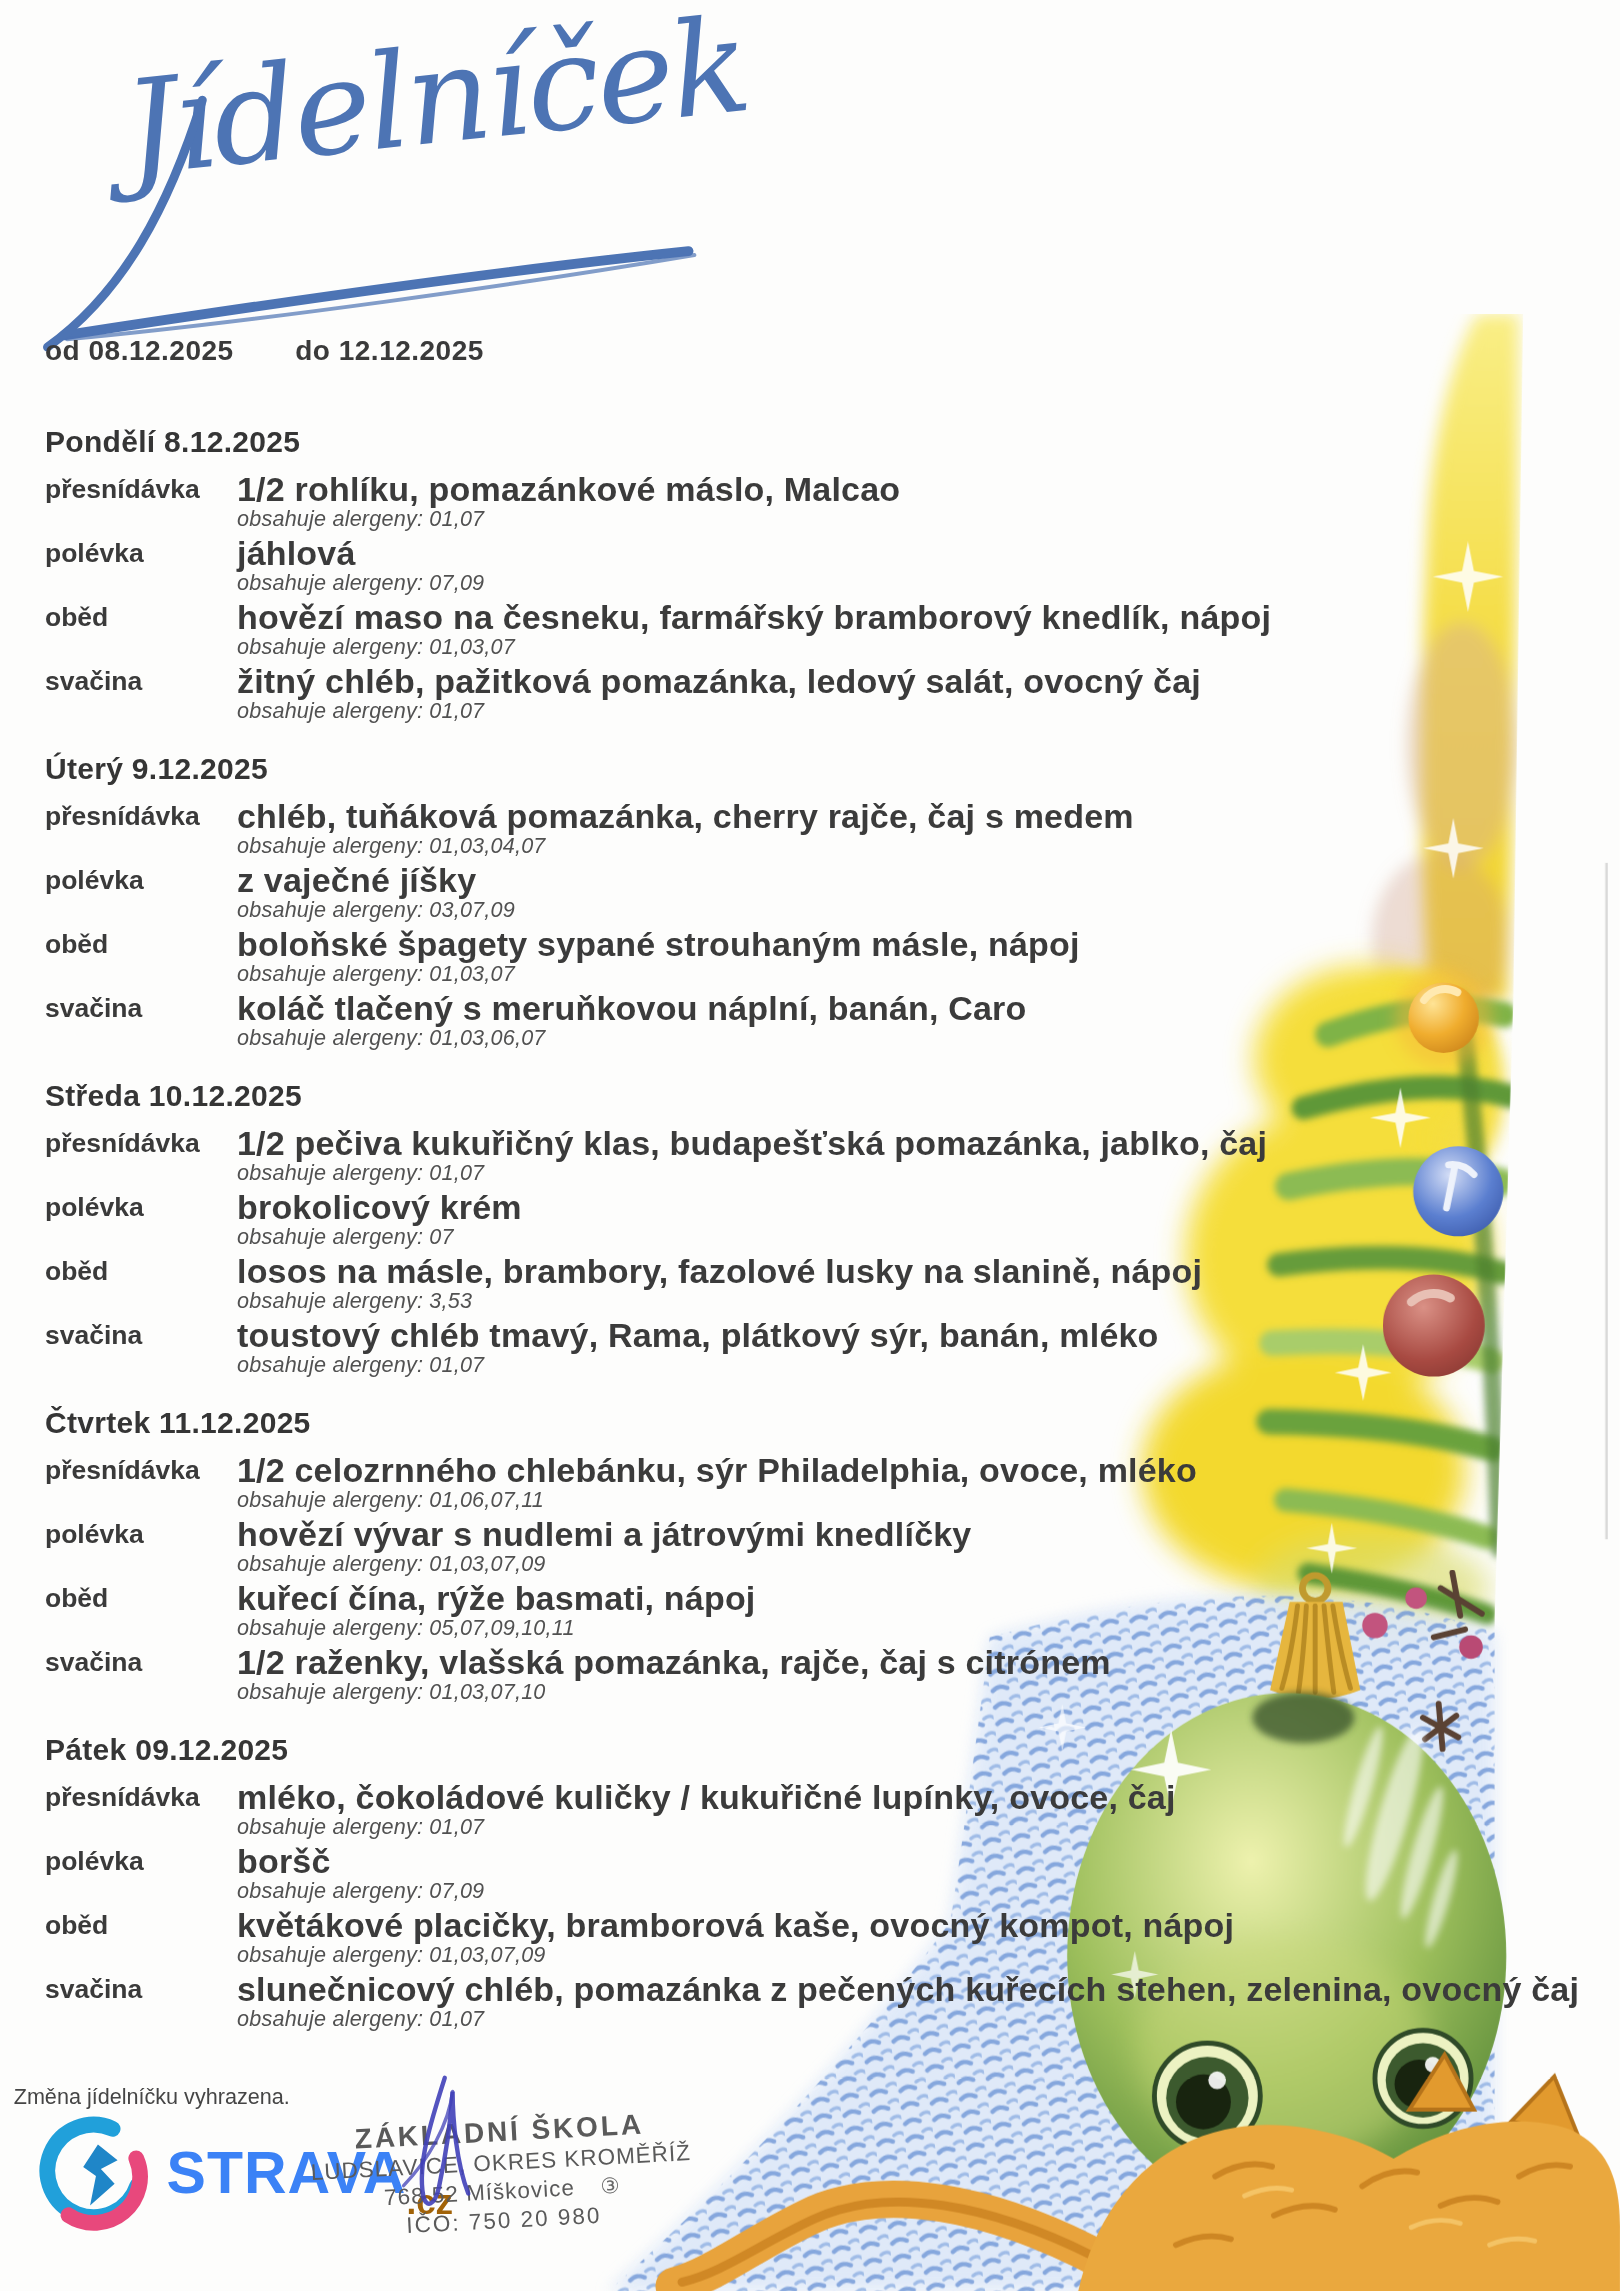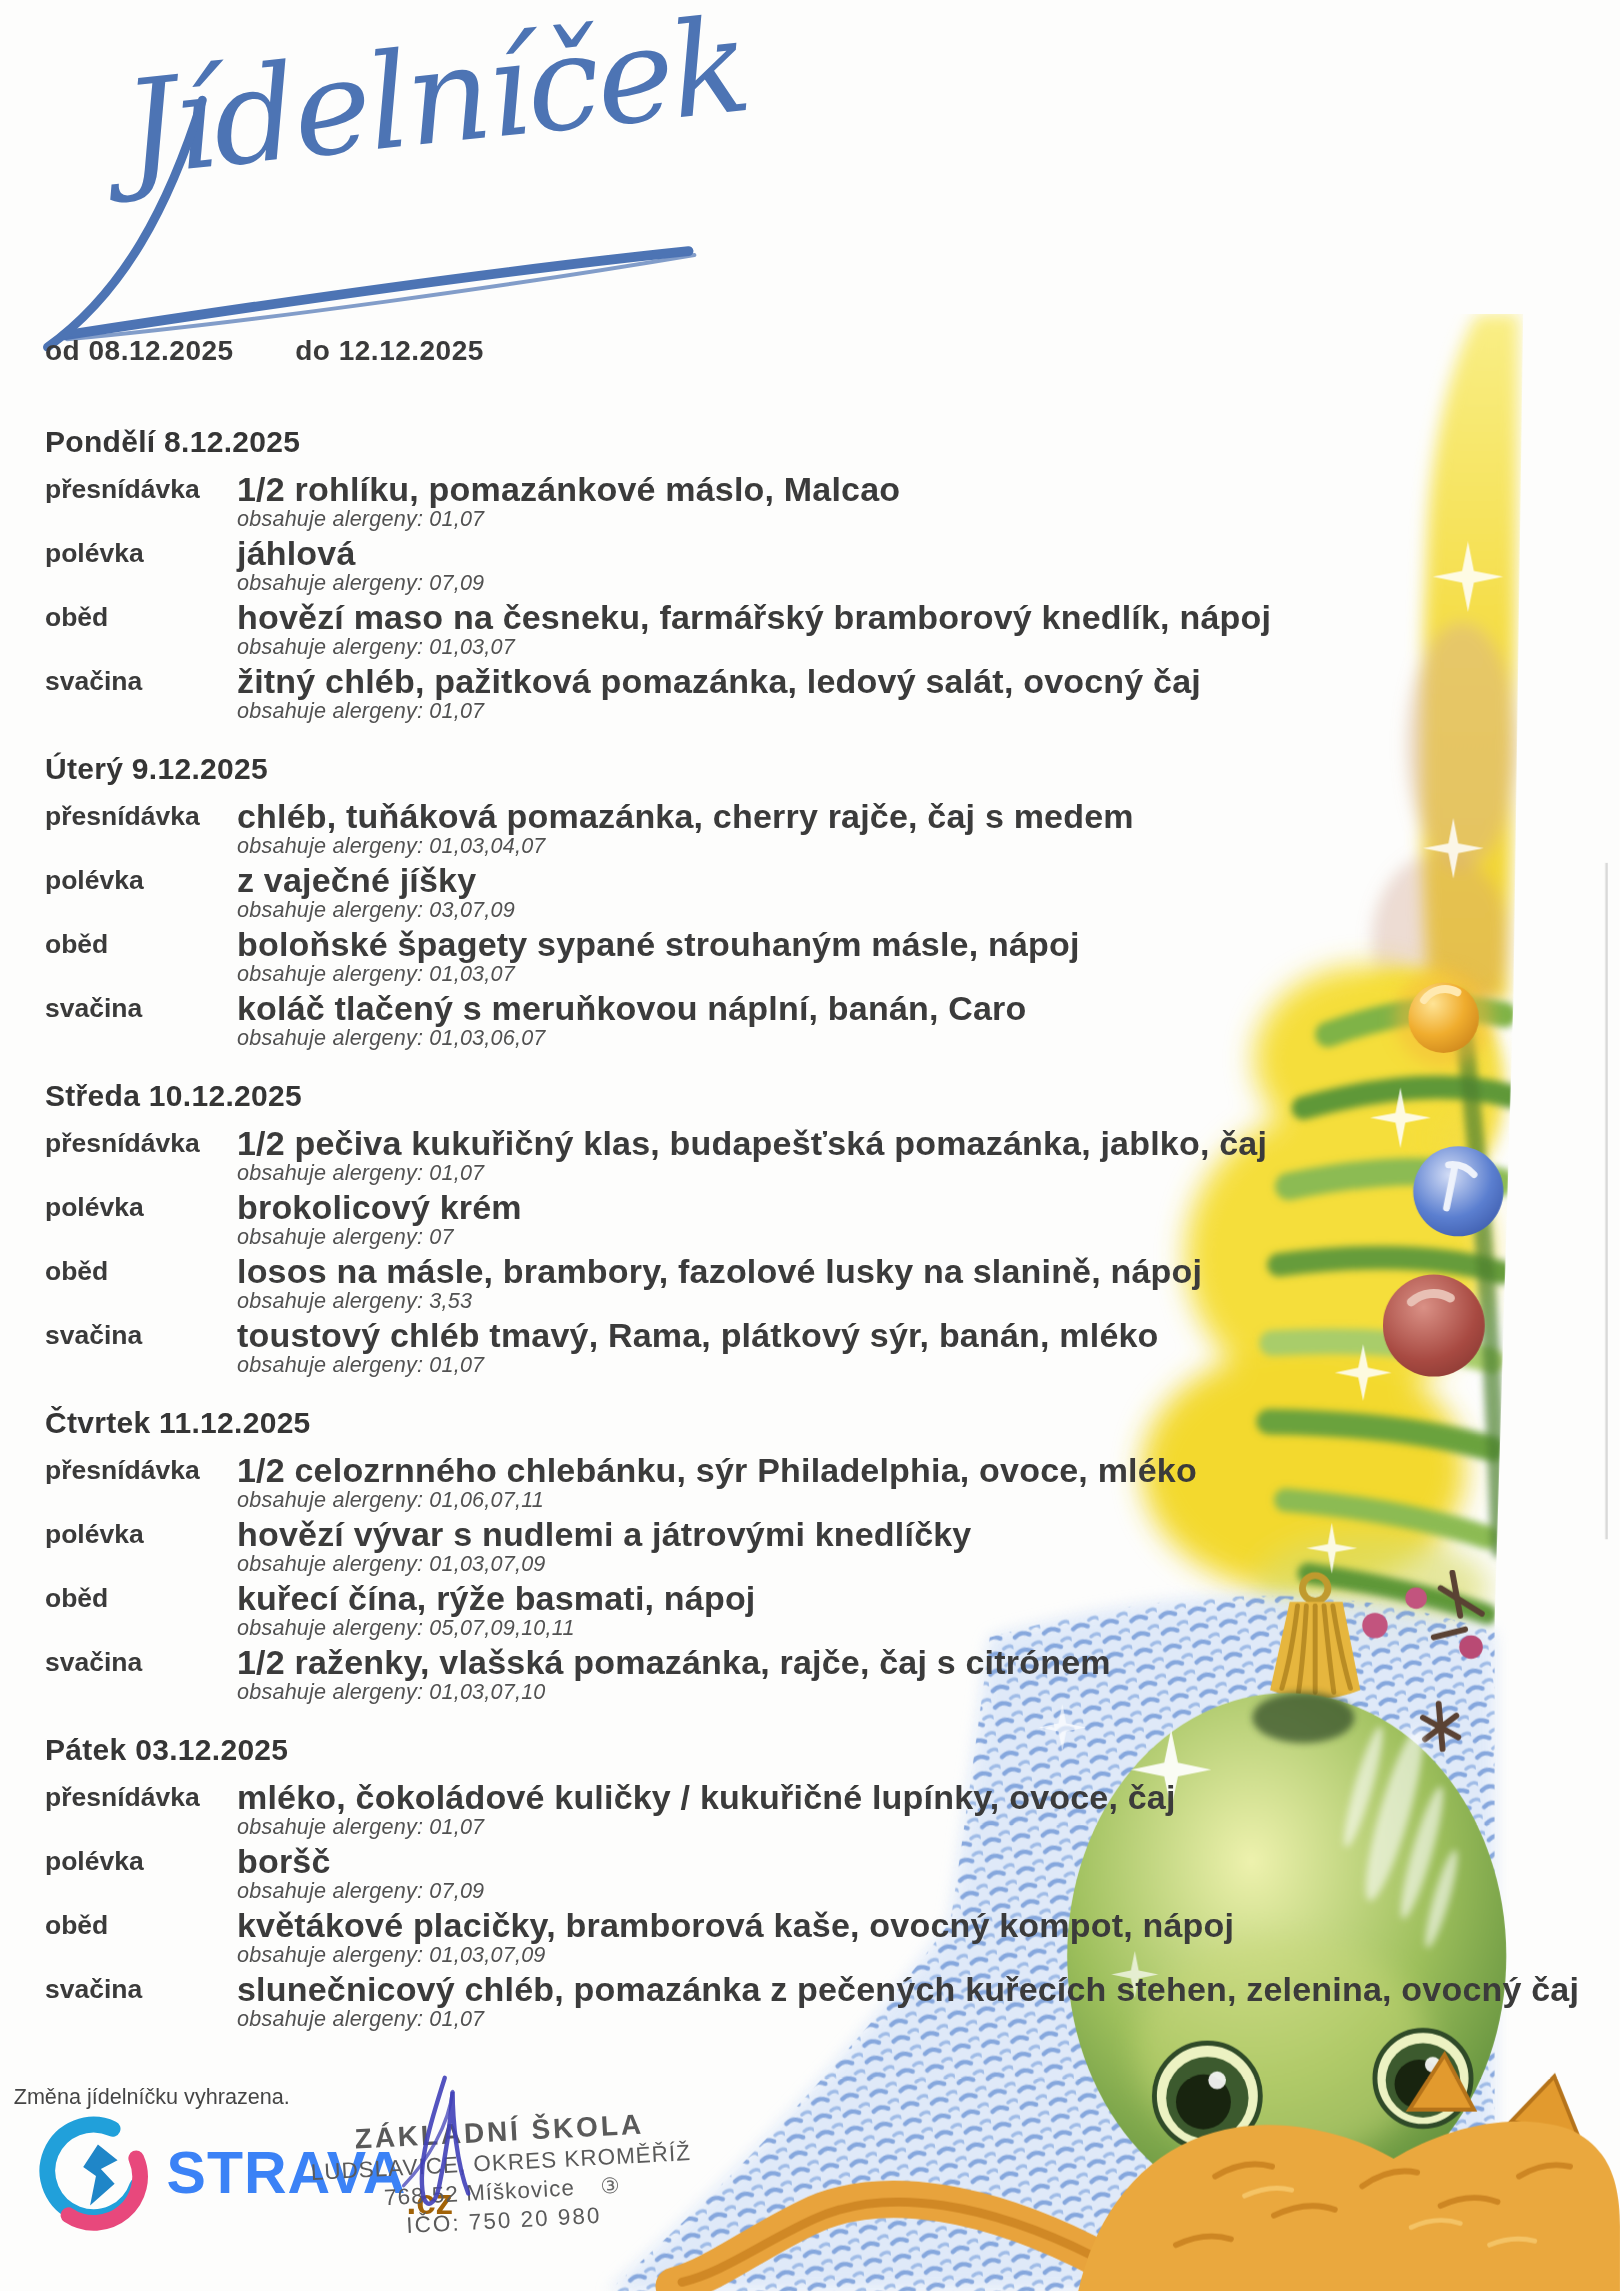--- a/index.html
+++ b/index.html
@@ -380,21 +380,21 @@
       <div class="meal-row">
         <div class="meal-label">svačina</div>
         <div class="meal-body">
           <div class="meal-text">1/2 raženky, vlašská pomazánka, rajče, čaj s citrónem</div>
           <div class="meal-allergens"><span>obsahuje alergeny:</span> <span>01,03,07,10</span></div>
         </div>
       </div>
     </section>
 
     <section class="day">
-      <h2 class="day-header">Pátek 03.12.2025</h2>
+      <h2 class="day-header">Pátek 09.12.2025</h2>
       <div class="meal-row">
         <div class="meal-label">přesnídávka</div>
         <div class="meal-body">
           <div class="meal-text">mléko, čokoládové kuličky / kukuřičné lupínky, ovoce, čaj</div>
           <div class="meal-allergens"><span>obsahuje alergeny:</span> <span>01,07</span></div>
         </div>
       </div>
       <div class="meal-row">
         <div class="meal-label">polévka</div>
         <div class="meal-body">

